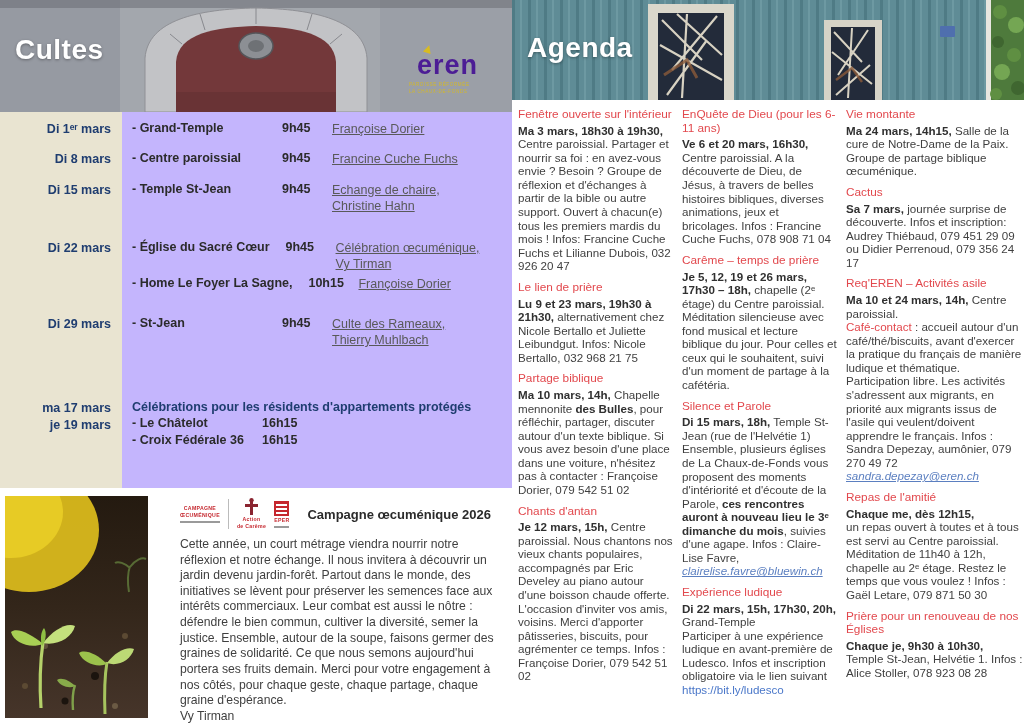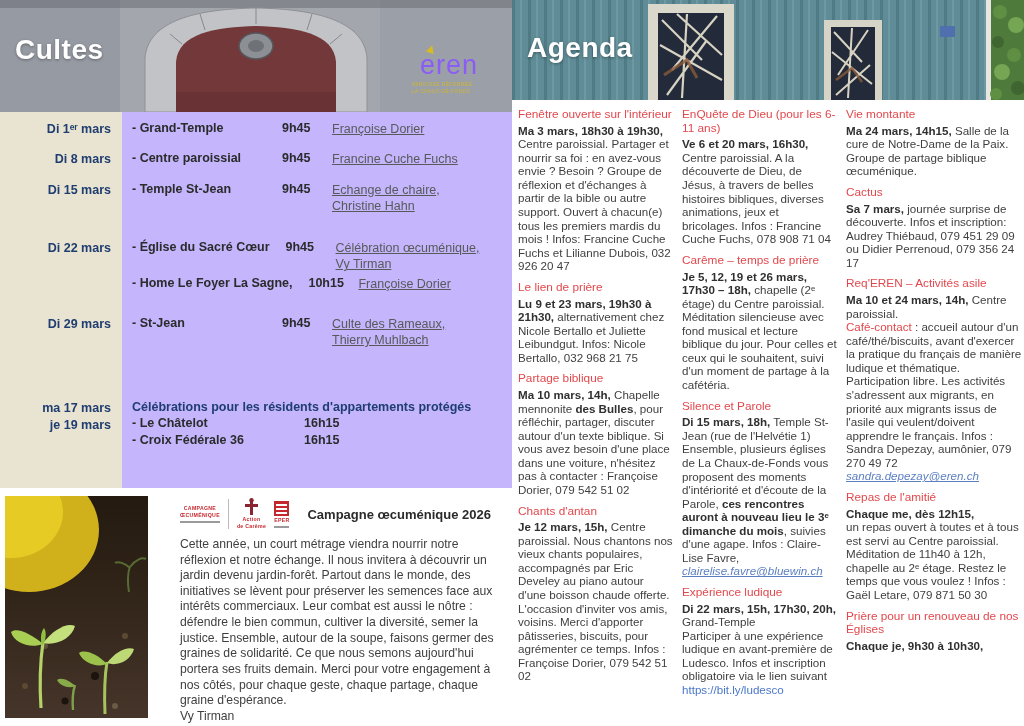--- a/index.html
+++ b/index.html
@@ -8,37 +8,37 @@
   .half { width:512px; height:726px; position:relative; }
 
   
   .hdr { position:relative; overflow:hidden; }
   .hdr svg { display:block; }
   .hdr-title { position:absolute; left:15px; top:34px; color:#fff; font-size:28px; font-weight:bold; letter-spacing:.5px; text-shadow:0 1px 3px rgba(0,0,0,.35); }
   .cultes-hdr { height:112px; }
   .agenda-hdr { height:100px; }
 
   .eren-logo { position:absolute; right:34px; top:52px; text-align:left; }
-  .eren-name { color:#8b5cf6; font-size:27px; font-weight:normal; letter-spacing:1px; line-height:1; position:relative;margin-left:8px; }
+  .eren-name { color:#4c1d95; font-size:27px; font-weight:bold; letter-spacing:1px; line-height:1; position:relative;margin-left:8px; }
   .eren-acc { position:absolute; left:7px; top:-7px; width:0; height:0; border-left:4px solid transparent; border-right:4px solid transparent; border-bottom:8px solid #d8bb22; transform:rotate(18deg); }
   .eren-sub { color:#d3b82a; font-size:4.6px; letter-spacing:.6px; white-space:pre-line; margin-top:3px; line-height:1.5; }
 
   
   .schedule { position:relative; height:376px; background:#c4b5fd; padding-top:9px; }
   .date-strip { position:absolute; left:0; top:0; bottom:0; width:122px; background:#e9e4d1; }
   .s-row { position:relative; display:flex; }
   .s-date { flex:0 0 122px; padding-right:11px; text-align:right; color:#1f3d70; font-weight:bold; font-size:12.5px; white-space:pre-line; line-height:1.3; }
   .s-body { display:flex; flex:1; padding-left:10px; }
   .s-place { min-width:150px; font-weight:bold; color:#2b2b2b; font-size:12.5px; white-space:nowrap; padding-right:16px; }
   .s-time { width:50px; font-weight:bold; color:#2b2b2b; font-size:12.5px; }
   .s-who { flex:1; color:#595959; font-size:12.5px; white-space:pre-line; line-height:1.3;text-decoration:underline; }
   .mt14{margin-top:14px;} .mt26{margin-top:26px;} .mt3{margin-top:3px;} .mt24{margin-top:24px;} .mt52{margin-top:52px;}
   .celeb-body { display:block; flex:1; padding-left:10px; }
   .celeb-title { color:#1f3d70; font-weight:bold; font-size:12.5px; margin-bottom:1px; }
-  .celeb-row { display:flex; font-weight:bold; color:#2b2b2b; font-size:12.5px; line-height:1.35;gap:42px; }
+  .celeb-row { display:flex; font-weight:bold; color:#2b2b2b; font-size:12.5px; line-height:1.35; }
   .celeb-place { min-width:130px; }
 
   
   .campaign { display:flex; gap:20px; padding:8px 6px 0 5px; height:238px; }
   .seed-img { flex:0 0 143px; }
   .camp-right { flex:1; padding-right:2px; }
   .logos-row { display:flex; align-items:center; gap:8px; margin:2px 0 7px 12px; }
   .lo-t { font-size:5.2px; line-height:1.35; white-space:pre-line; letter-spacing:.3px; }
   .lo-red { color:#c5272e; font-weight:bold; }
   .lo-bar { height:2px; background:#9a9a9a; margin-top:2px; }
@@ -312,19 +312,19 @@
         <div class="ablock">
           <div class="ahead">Req'EREN – Activités asile</div>
           <div class="abody"><b>Ma 10 et 24 mars, 14h,</b><span> Centre paroissial.</span><br><span class="red-inline">Café-contact</span><span> : accueil autour d'un café/thé/biscuits, avant d'exercer la pratique du français de manière ludique et thématique. Participation libre. Les activités s'adressent aux migrants, en priorité aux migrants issus de l'asile qui veulent/doivent apprendre le français. Infos : Sandra Depezay, aumônier, 079 270 49 72</span><br><a class="alink">sandra.depezay@eren.ch</a></div>
         </div>
         <div class="ablock">
           <div class="ahead">Repas de l'amitié</div>
           <div class="abody"><b>Chaque me, dès 12h15,</b><br><span>un repas ouvert à toutes et à tous est servi au Centre paroissial. Méditation de 11h40 à 12h, chapelle au 2ᵉ étage. Restez le temps que vous voulez ! Infos : Gaël Letare, 079 871 50 30</span></div>
         </div>
         <div class="ablock">
           <div class="ahead wrap">Prière pour un renouveau de nos Églises</div>
-          <div class="abody"><b>Chaque je, 9h30 à 10h30,</b><br></div>
+          <div class="abody"><b>Chaque je, 9h30 à 10h30,</b><br><span>Temple St-Jean, Helvétie 1. Infos : Alice Stoller, 078 923 08 28</span></div>
         </div>
       </div>
 
     </div>
   </div>
 </div>
 
 </body></html>

